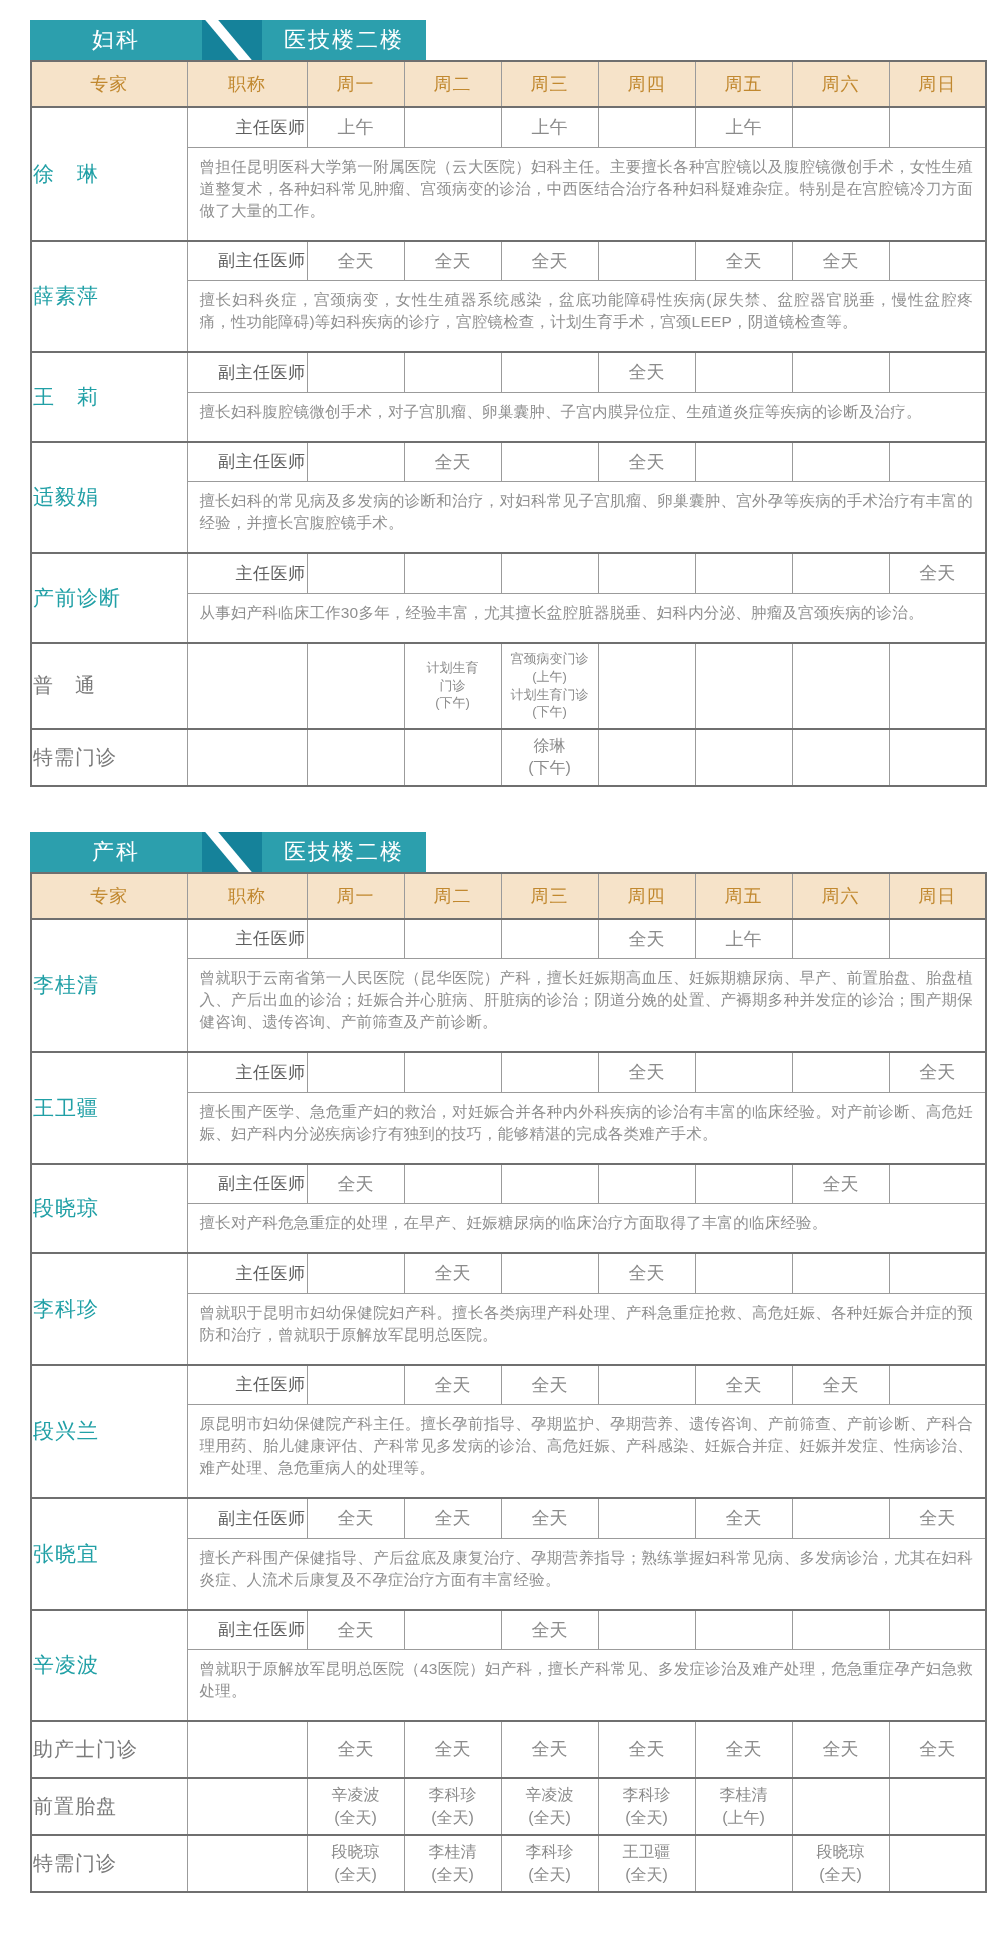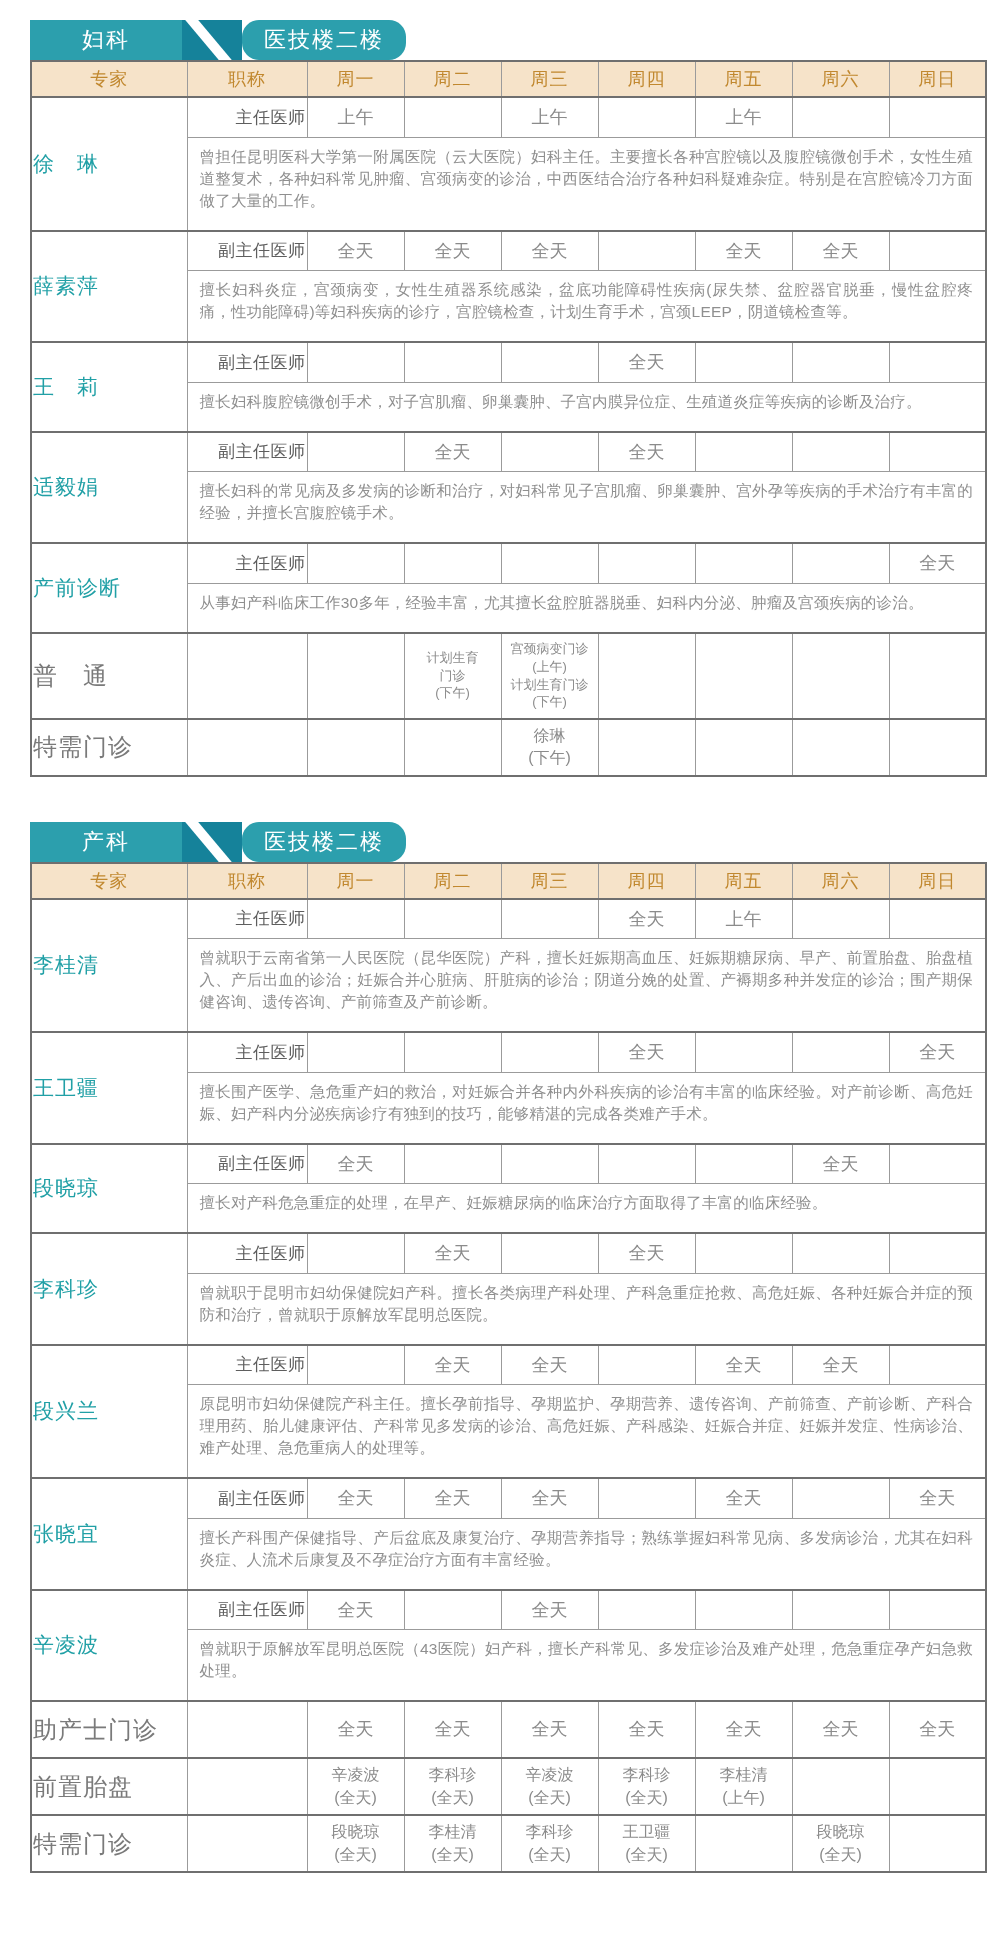--- a/index.html
+++ b/index.html
@@ -9,32 +9,32 @@
     --bThin:#9B9B9B; --bThick:#6F6F6F;
   }
   *{box-sizing:border-box;}
   html,body{margin:0;padding:0;background:#fff;}
   body{width:1004px;font-family:"Liberation Sans","DejaVu Sans",sans-serif;}
   #app{padding:20px 16px 22px 30px;}
   .section + .section{margin-top:45px;}
 
   .tabbar{display:flex;height:40px;width:414px;}
   .tab{display:flex;align-items:center;justify-content:center;background:var(--teal);}
-  .tab-dept{width:152px;}
-  .tab-loc{width:164px;border-radius:17px;}
+  .tab-dept{width:172px;}
+  .tab-loc{width:164px;}
   .tab-label{color:#fff;font-size:22px;letter-spacing:2px;white-space:nowrap;}
   .tab-sep{width:60px;background:var(--tealDark);position:relative;overflow:hidden;}
   .stripe{position:absolute;top:-6px;bottom:-6px;left:20px;width:13px;background:#fff;transform:skewX(40deg);}
 
   table.sched-table{border-collapse:collapse;table-layout:fixed;width:957px;border:2px solid var(--bThick);}
   th,td{border:1px solid var(--bThin);overflow:hidden;}
   tr.group-start>td{border-top:2px solid var(--bThick);}
-  .header-row th{background:var(--hdrBg);color:var(--hdrTx);font-weight:500;font-size:18px;height:36px;letter-spacing:1px;}
+  .header-row th{background:var(--hdrBg);color:var(--hdrTx);font-weight:500;font-size:18px;height:46px;letter-spacing:1px;}
   .name-cell{color:var(--name);font-size:21px;text-align:left;vertical-align:middle;letter-spacing:1px;}
-  .clinic-name{color:var(--clinicTx);font-size:24px;margin-left:22px;}
+  .clinic-name{color:var(--clinicTx);font-size:20px;margin-left:22px;}
   .title-cell{font-size:17px;color:var(--titleTx);text-align:right;vertical-align:middle;height:40px;letter-spacing:0.5px;}
   .day-cell{font-size:18px;color:var(--sched);text-align:center;vertical-align:middle;height:40px;}
   .bio-cell{font-size:15.5px;color:var(--bio);padding:8px 12px 18px;line-height:1.42;text-align:justify;vertical-align:middle;letter-spacing:0.2px;}
   .clinic-row td{height:57px;}
   .clinic-row .big-clinic{height:86px;}
   .clinic-cell{padding:4px 2px;}
   .clinic-cell .line{line-height:1.35;}
   .cl-1 .line{font-size:18px;}
   .cl-2 .line{font-size:16px;line-height:1.4;}
   .cl-m .line{font-size:13px;line-height:1.35;}

